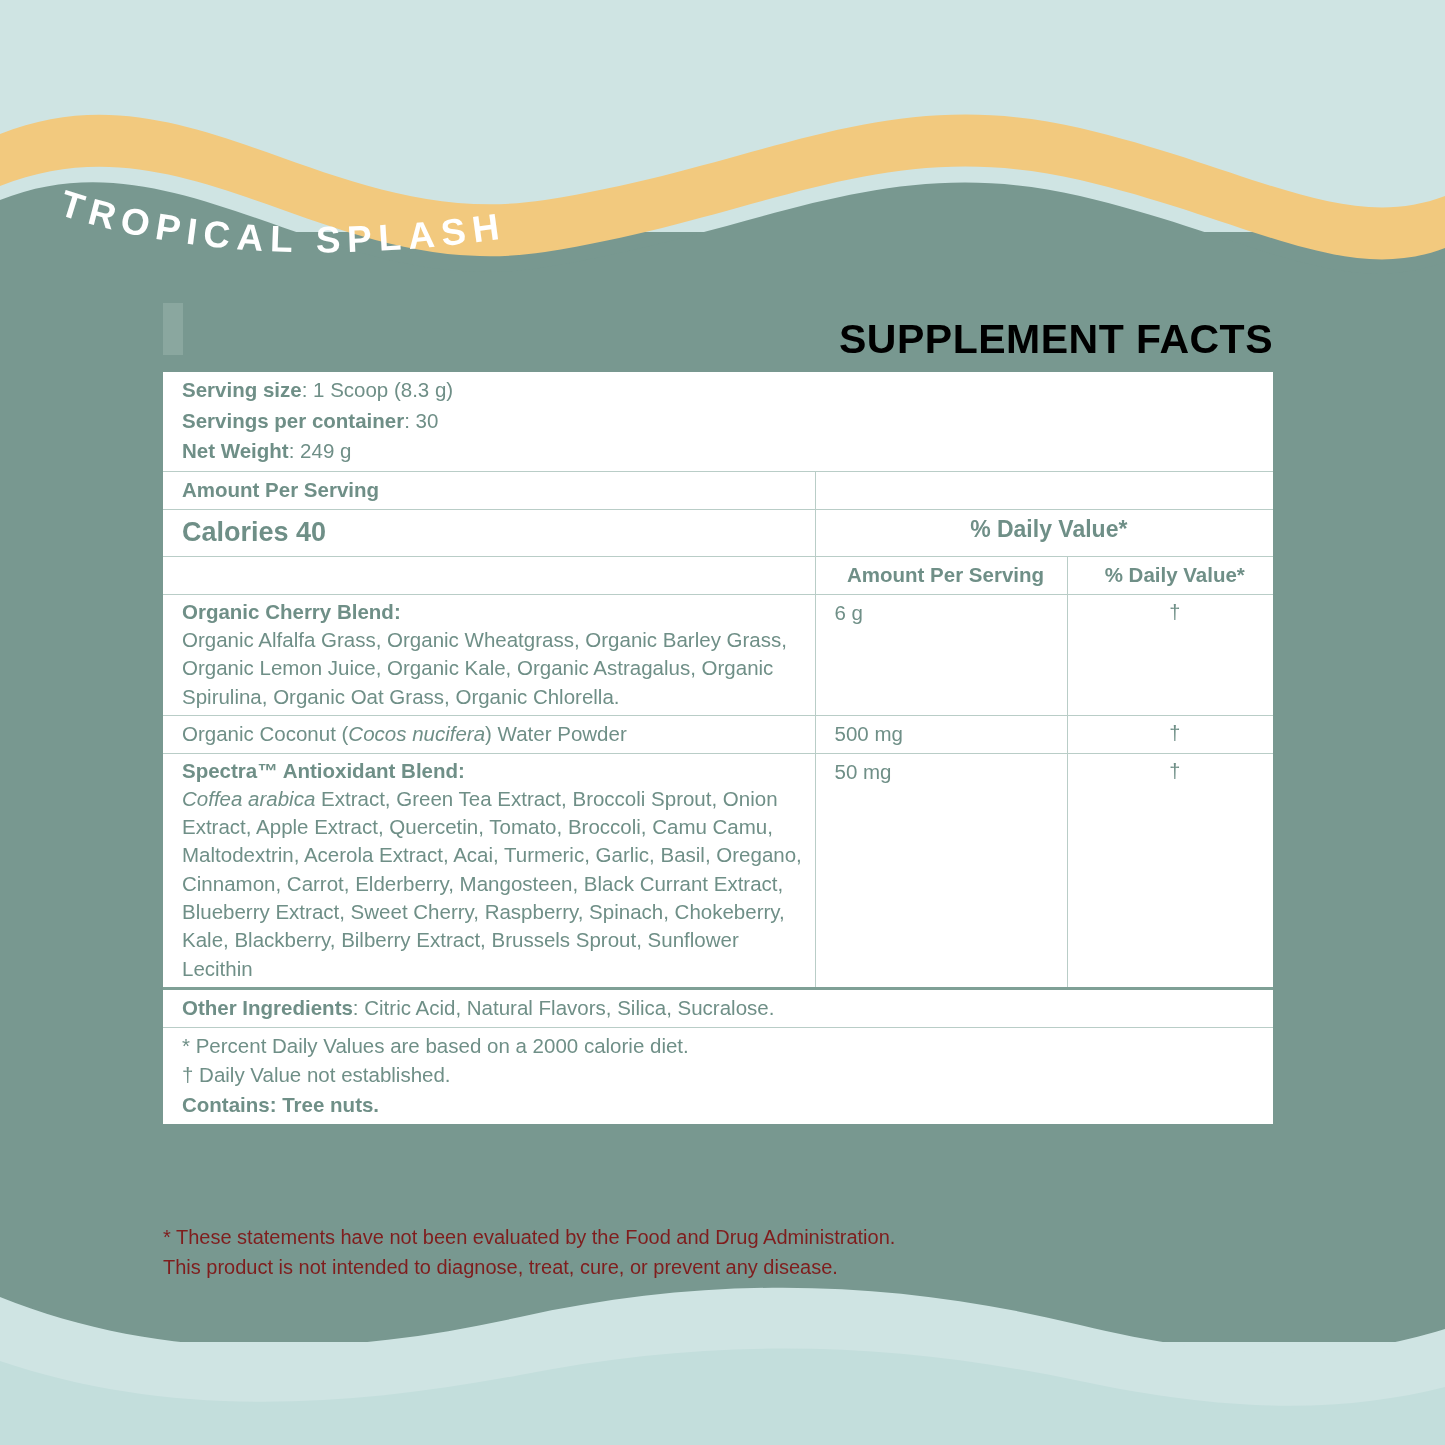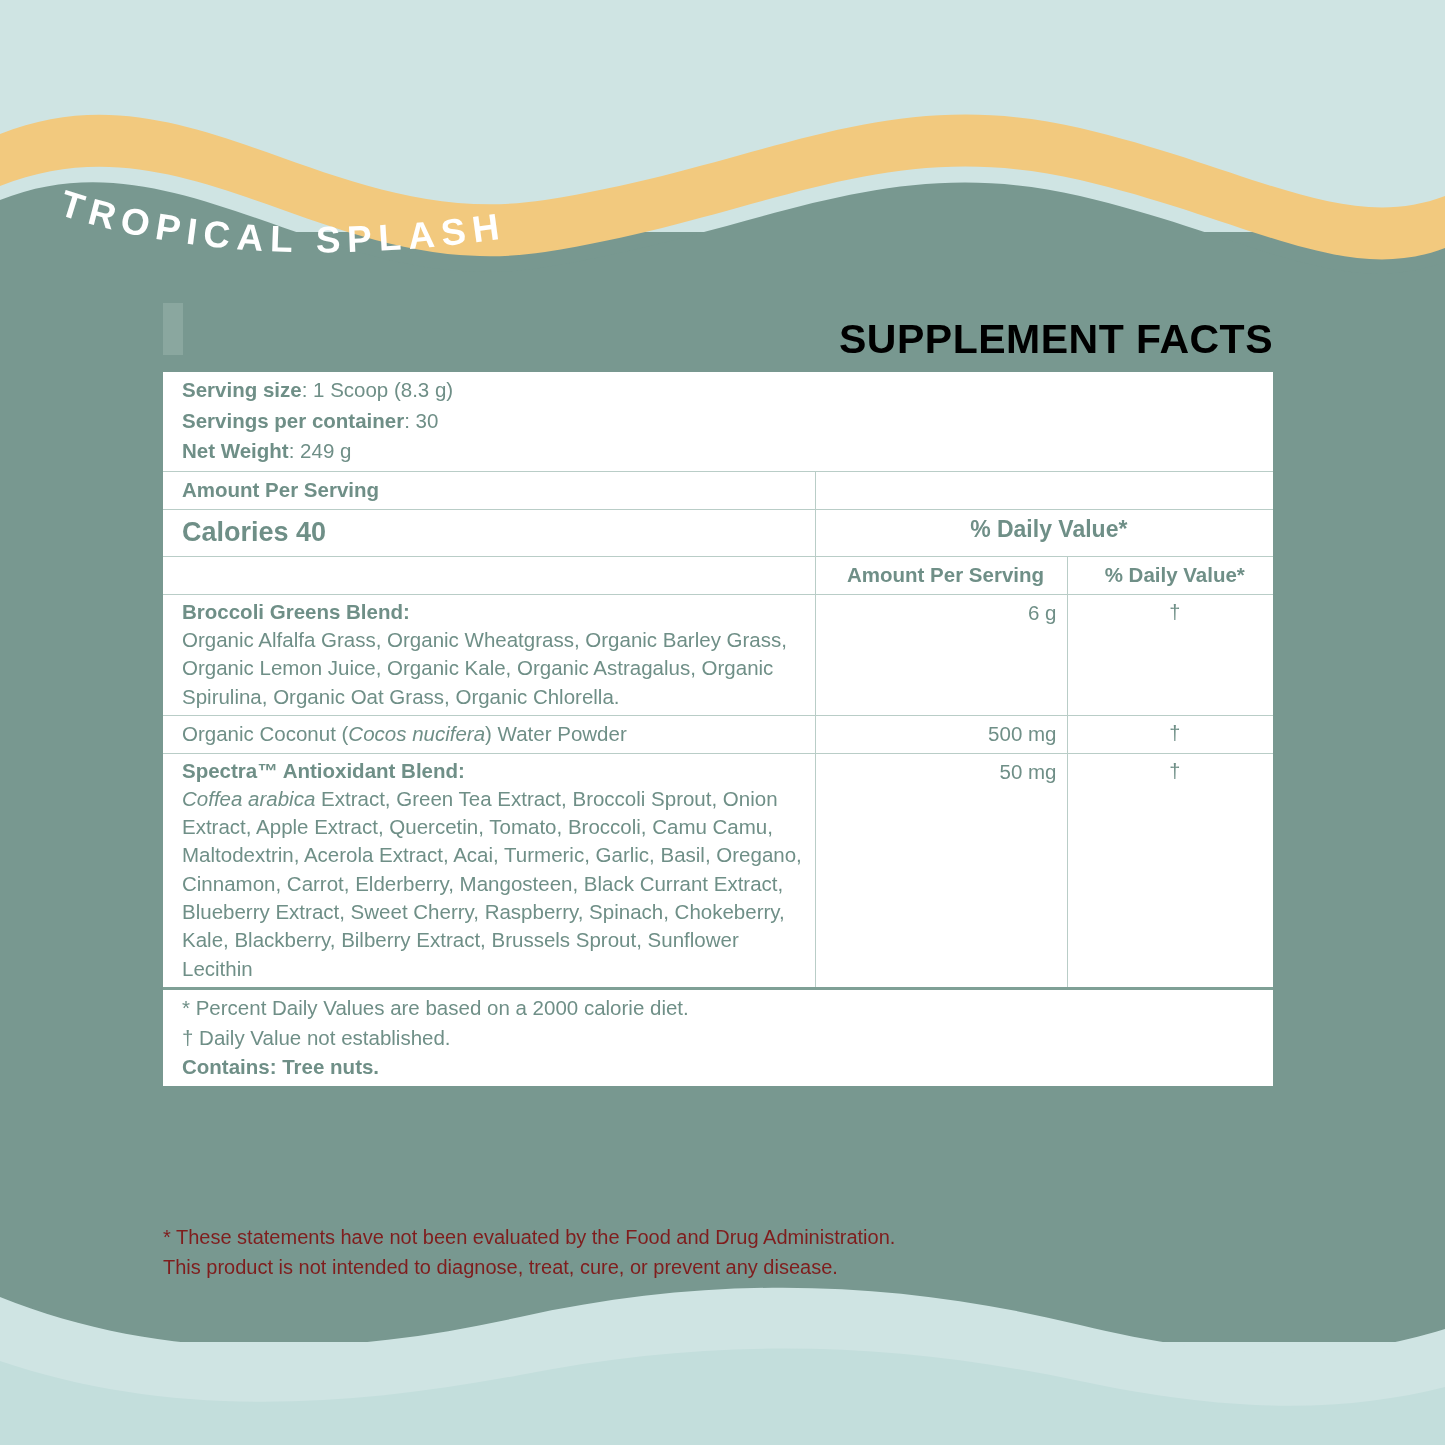--- a/index.html
+++ b/index.html
@@ -85,21 +85,21 @@
   }
   .facts table {
     width: 100%;
     border-collapse: collapse;
   }
   .facts td {
     vertical-align: top;
     padding: 3px 10px 4px 19px;
   }
   .col-name { width: 652px; }
-  .col-amt  { width: 252px; text-align: right; }
+  .col-amt  { width: 252px; text-align: left; }
   .col-dv   { width: 206px; text-align: center; }
 
   .rule-b td { border-bottom: 1.5px solid #b9cdc7; }
   .rule-thick td { border-bottom: 3px solid #7fa096; }
   .vline-amt { border-left: 1.5px solid #b9cdc7; }
   .vline-dv  { border-left: 1.5px solid #b9cdc7; }
 
   .serving-block { padding-top: 10px; padding-bottom: 8px; }
   .serving-line { margin: 0 0 1px 0; }
   b, .b { font-weight: 700; }
@@ -187,21 +187,21 @@
       </tr>
 
       <tr class="rule-b">
         <td class="col-name">&nbsp;</td>
         <td class="col-amt vline-amt sub-head">Amount Per Serving</td>
         <td class="col-dv vline-dv sub-head">% Daily Value*</td>
       </tr>
 
       <tr class="rule-b">
         <td class="col-name tight">
-          <span class="blend-title">Broccoli Greens Blend:</span><br>
+          <span class="blend-title">Organic Cherry Blend:</span><br>
           <span class="blend-body">Organic Alfalfa Grass, Organic Wheatgrass, Organic Barley Grass, Organic Lemon Juice, Organic Kale, Organic Astragalus, Organic Spirulina, Organic Oat Grass, Organic Chlorella.</span>
         </td>
         <td class="col-amt vline-amt">6 g</td>
         <td class="col-dv vline-dv dagger">†</td>
       </tr>
 
       <tr class="rule-b">
         <td class="col-name">
           Organic Coconut (<span class="ital">Cocos nucifera</span>) Water Powder
         </td>
@@ -211,20 +211,25 @@
 
       <tr class="rule-thick">
         <td class="col-name tight">
           <span class="blend-title">Spectra™ Antioxidant Blend:</span><br>
           <span class="blend-body ital">Coffea arabica</span><span class="blend-body"> Extract, Green Tea Extract, Broccoli Sprout, Onion Extract, Apple Extract, Quercetin, Tomato, Broccoli, Camu Camu, Maltodextrin, Acerola Extract, Acai, Turmeric, Garlic, Basil, Oregano, Cinnamon, Carrot, Elderberry, Mangosteen, Black Currant Extract, Blueberry Extract, Sweet Cherry, Raspberry, Spinach, Chokeberry, Kale, Blackberry, Bilberry Extract, Brussels Sprout, Sunflower Lecithin</span>
         </td>
         <td class="col-amt vline-amt">50 mg</td>
         <td class="col-dv vline-dv dagger">†</td>
       </tr>
 
+      <tr class="rule-b">
+        <td colspan="3" class="footer-cell">
+          <span class="b">Other Ingredients</span><span>: Citric Acid, Natural Flavors, Silica, Sucralose.</span>
+        </td>
+      </tr>
 
       <tr>
         <td colspan="3" class="footer-cell">
           <p class="foot-line">* Percent Daily Values are based on a 2000 calorie diet.</p>
           <p class="foot-line">† Daily Value not established.</p>
           <p class="foot-line b">Contains: Tree nuts.</p>
         </td>
       </tr>
     </tbody>
   </table>

